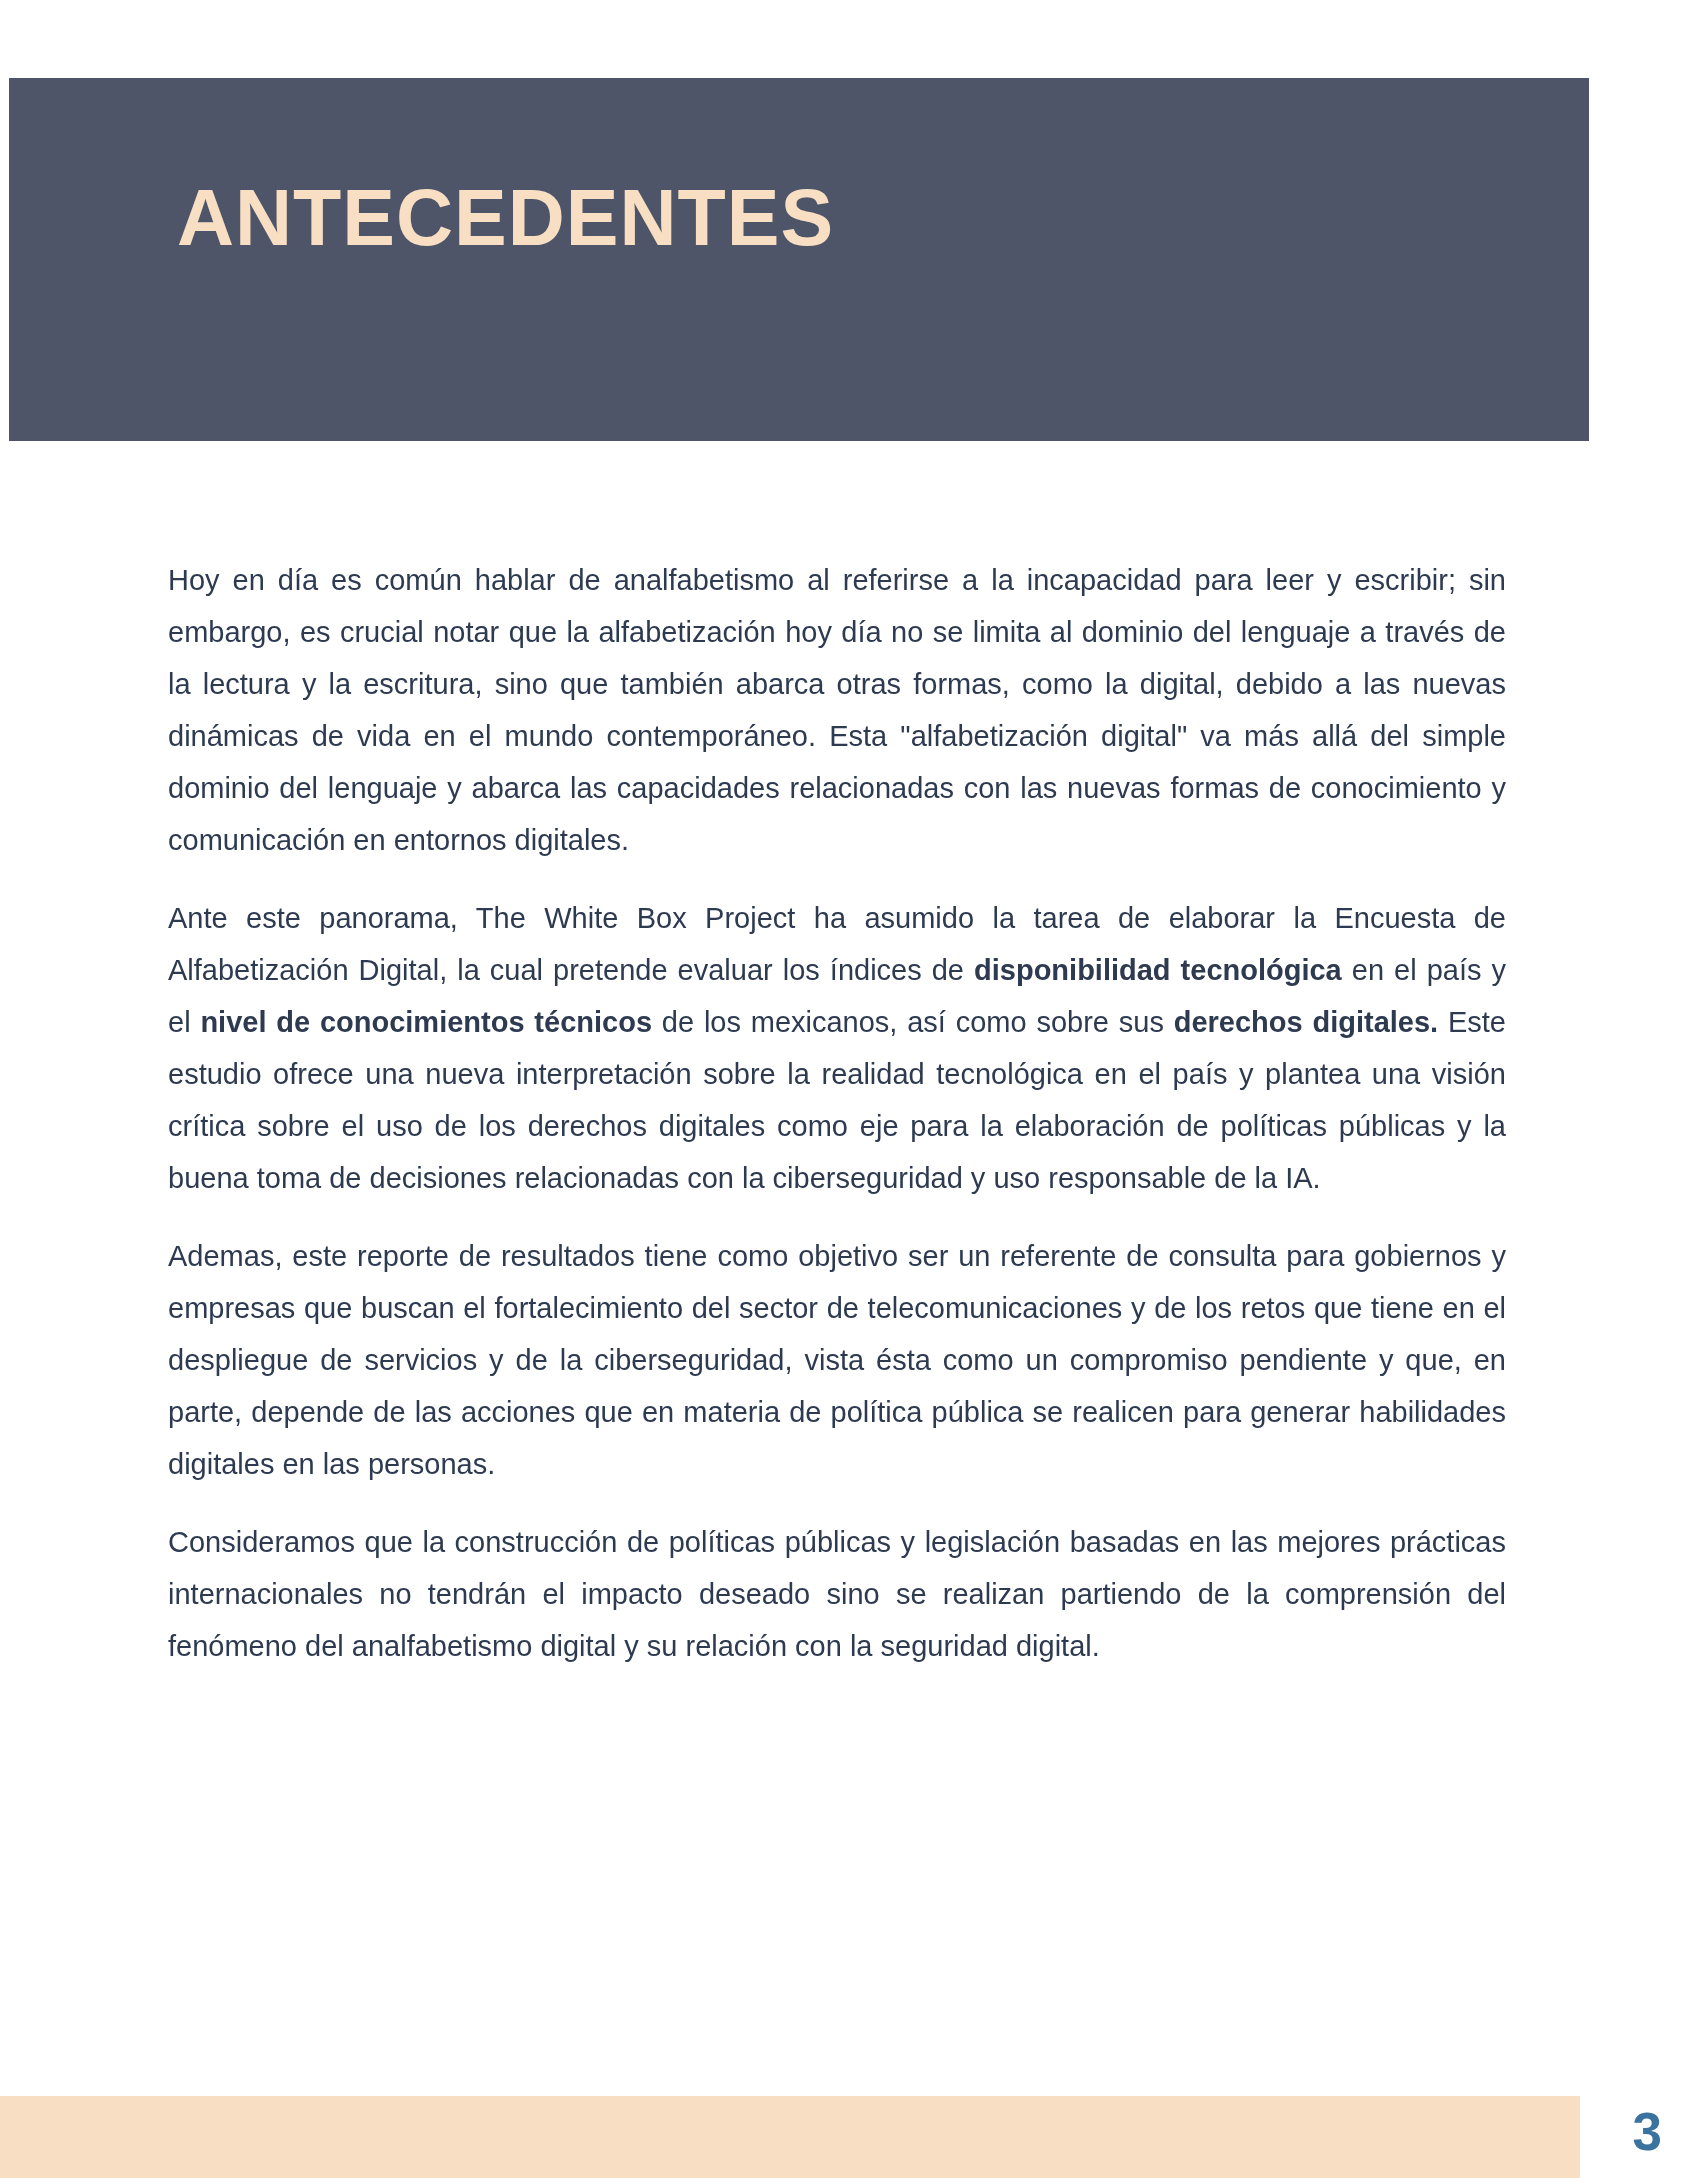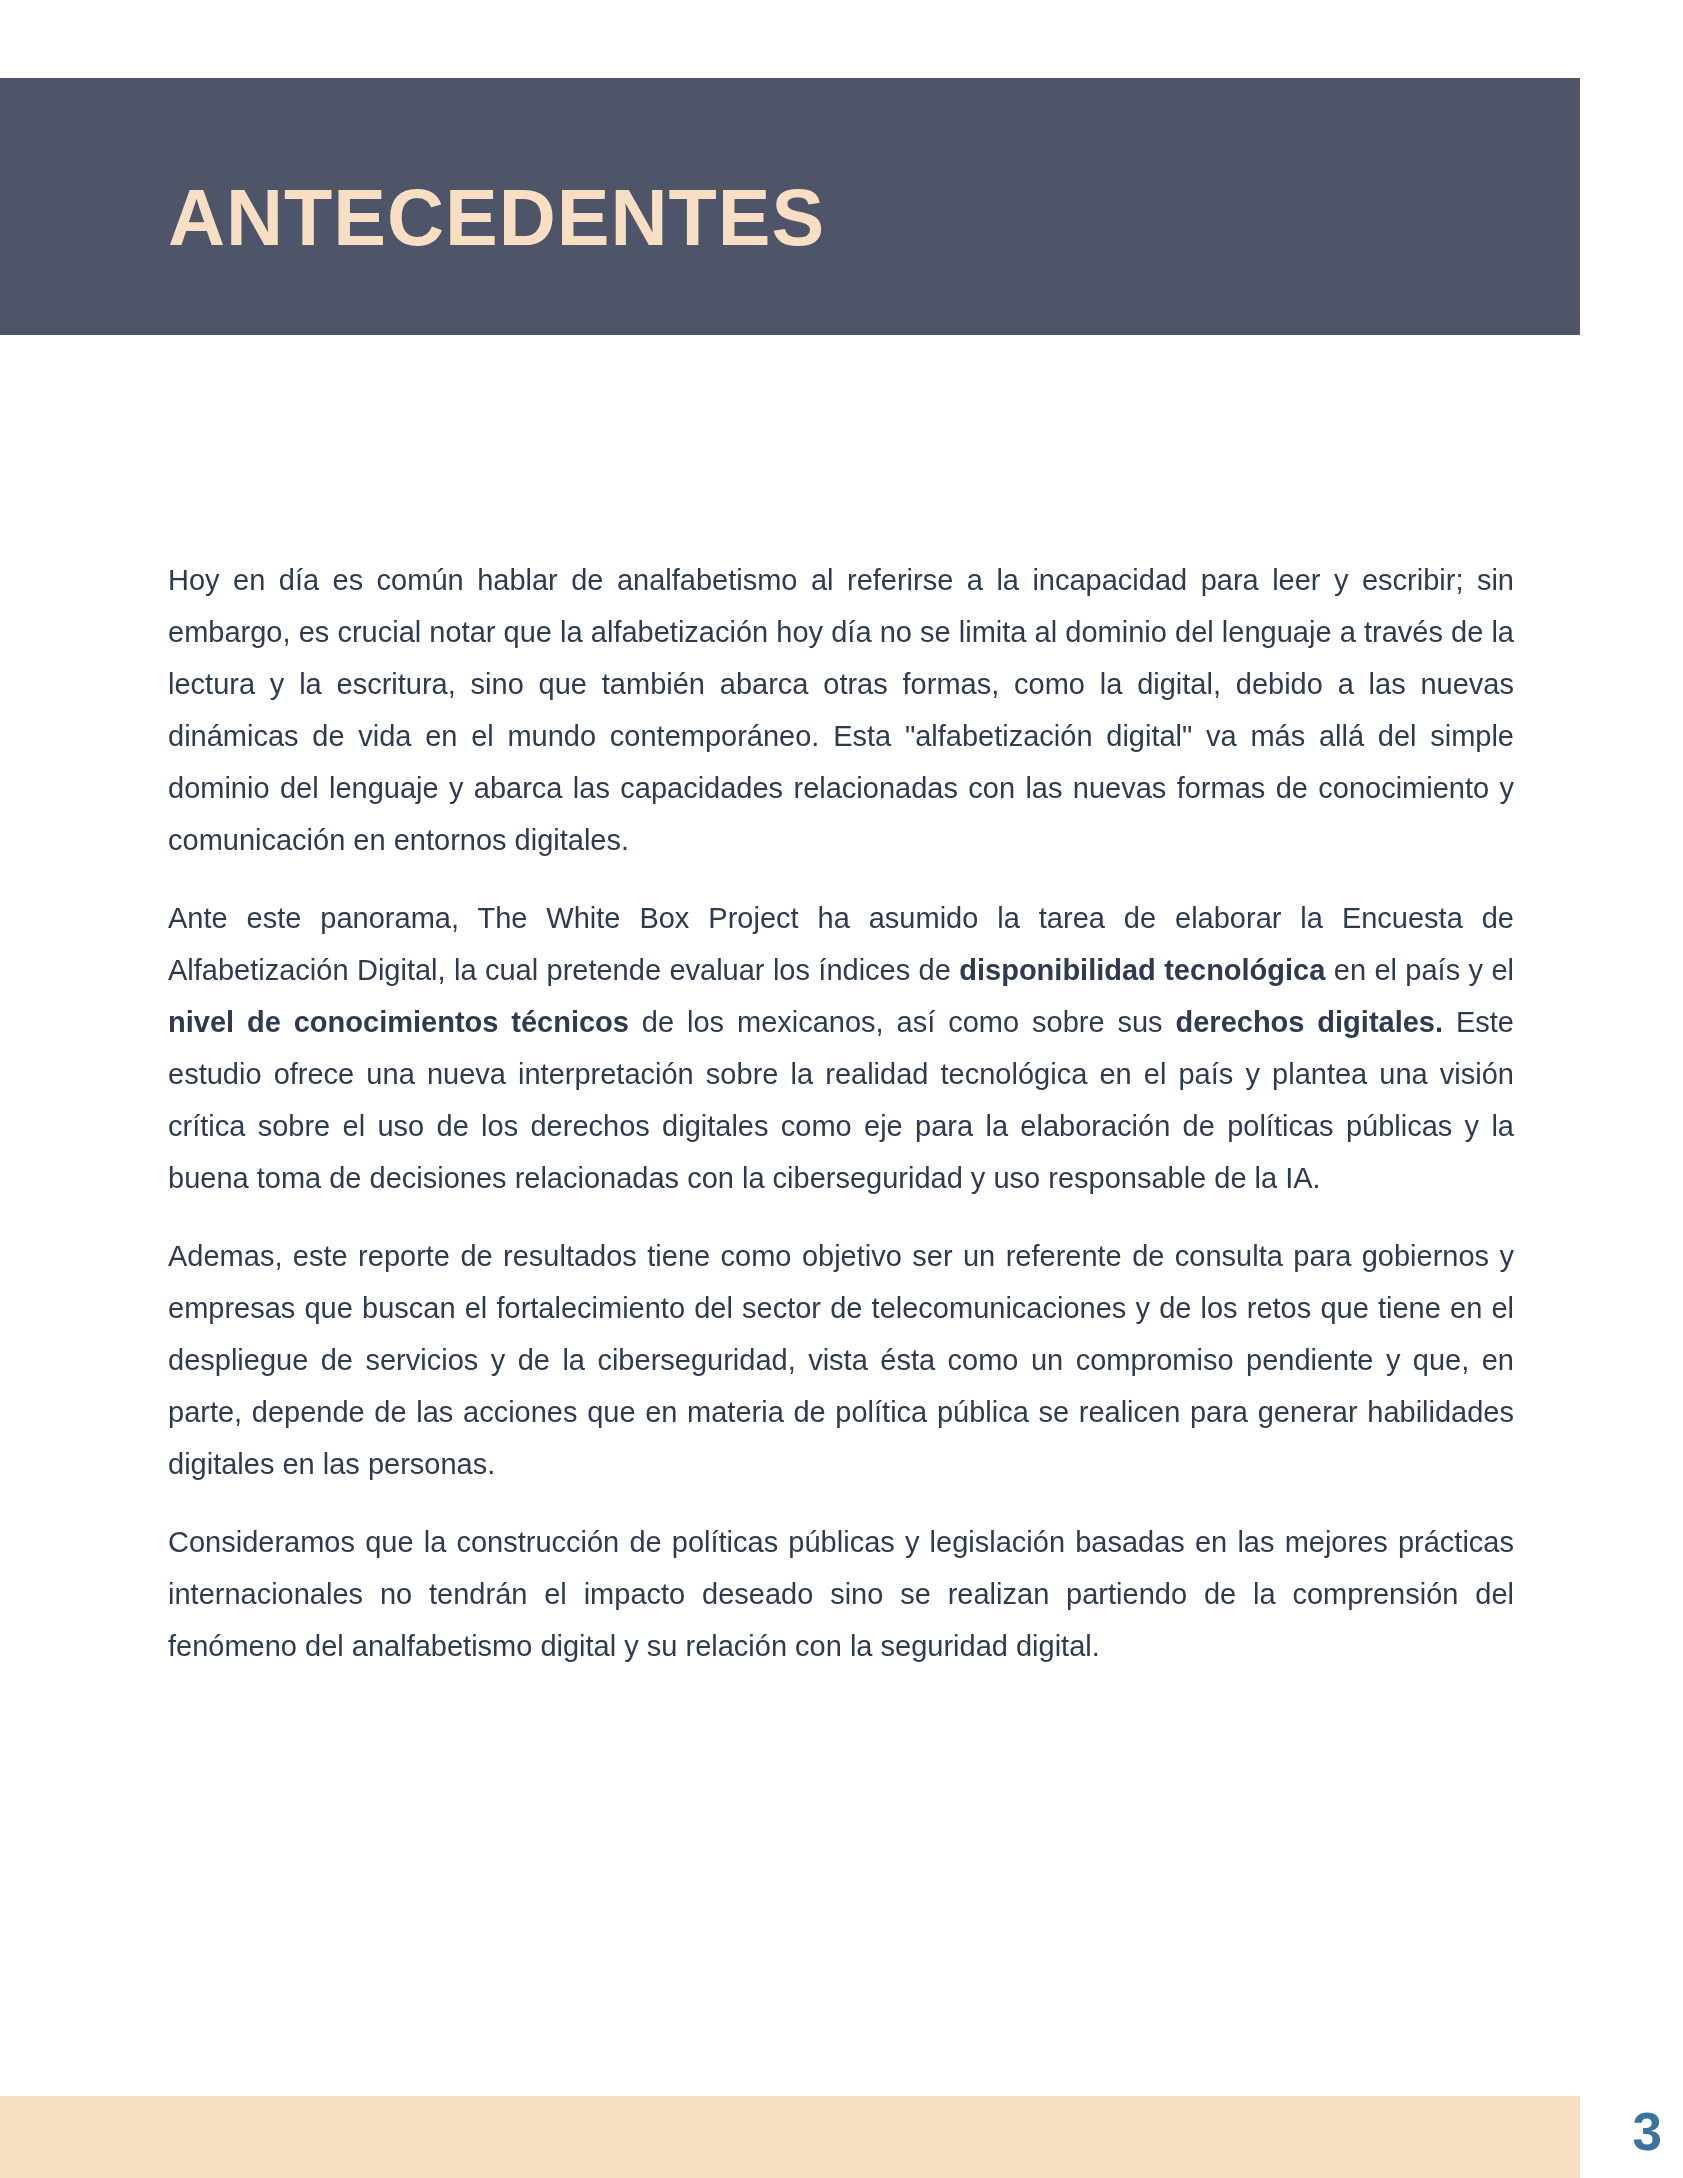--- a/index.html
+++ b/index.html
@@ -7,22 +7,22 @@
     position: relative;
     width: 1683px;
     height: 2178px;
     background: #ffffff;
     overflow: hidden;
     font-family: "Liberation Sans", sans-serif;
   }
   
   .hero {
     position: absolute;
-    left: 0; top: 78px;
-    width: 1580px; height: 257px;
+    left: 9px; top: 78px;
+    width: 1580px; height: 363px;
     background: #4f5568;
   }
   .hero-title {
     margin: 0;
     padding: 95px 0 0 168px;
     font-weight: 800;
     font-size: 79px;
     line-height: 89px;
     letter-spacing: 1px;
   }
@@ -31,21 +31,21 @@
   
   .content {
     position: absolute;
     left: 168px; top: 554px;
     width: 1346px;
     color: #2d3a50;
     font-size: 29px;
     line-height: 52px;
     text-align: justify;
   }
-  .content p { margin: 0 0 26px 0; }
+  .content p { margin: 0 8px 26px 0; }
   .content p:last-child { margin-bottom: 0; }
   .content .b { font-weight: bold; }
   
   .footer-bar {
     position: absolute;
     left: 0; bottom: 0;
     width: 1580px; height: 82px;
     background: #f8dfc3;
   }
   .page-number {

